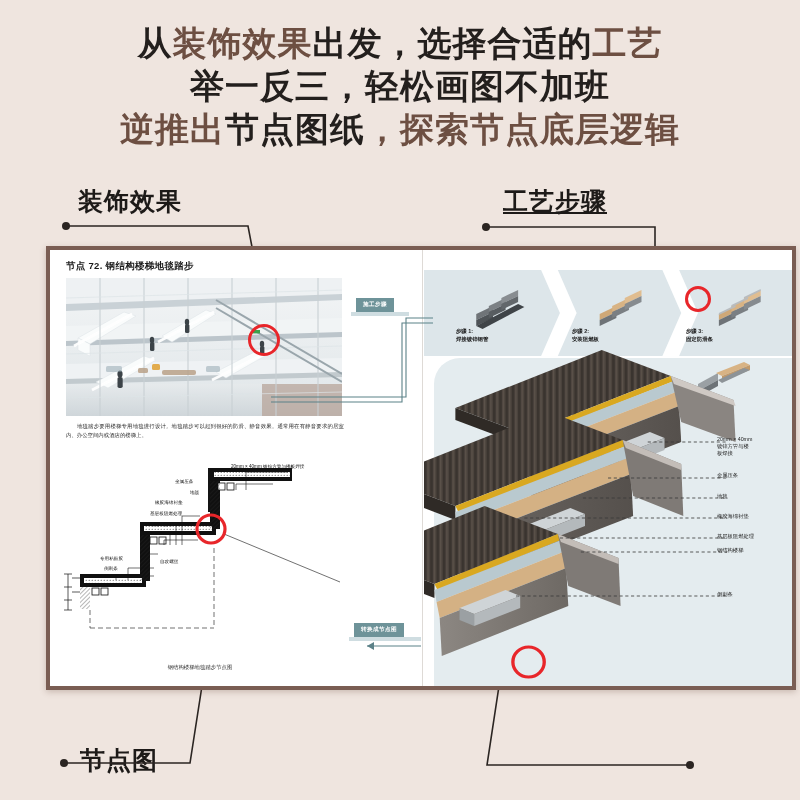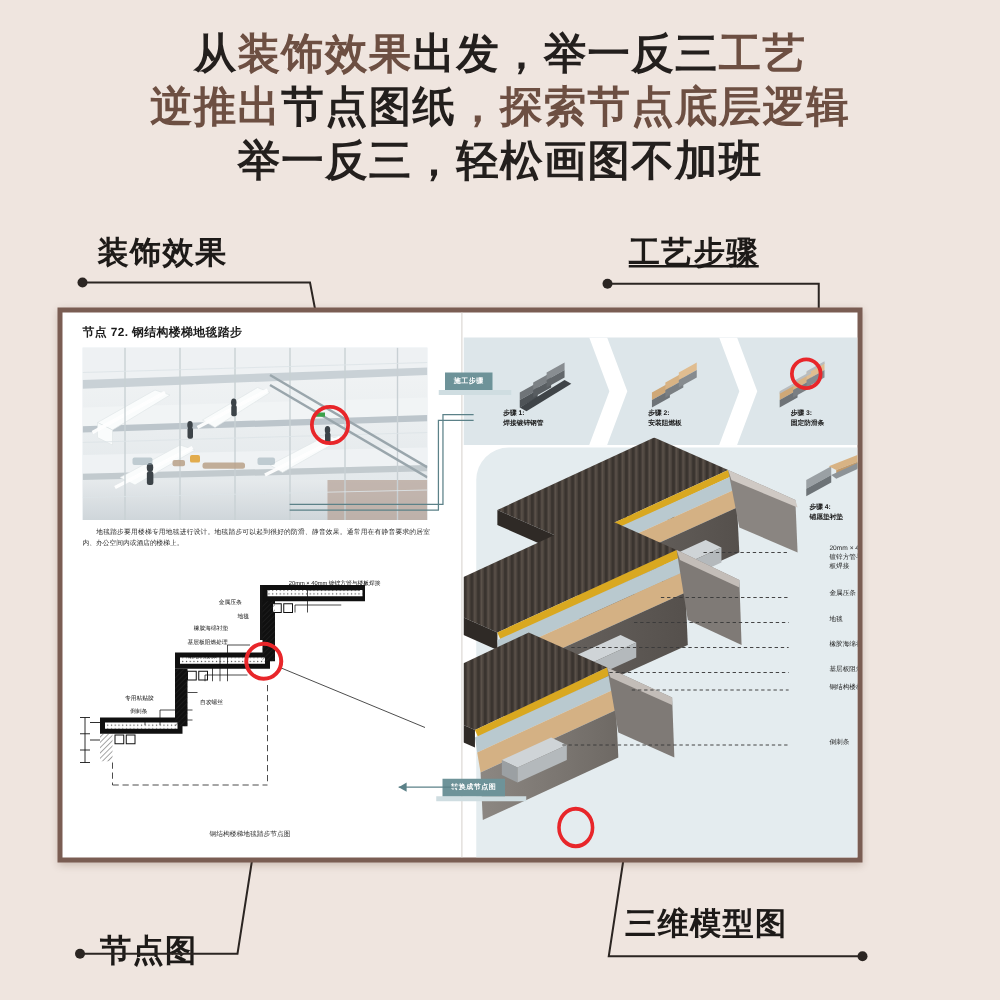--- a/index.html
+++ b/index.html
@@ -38,21 +38,21 @@
   #lbl-decor{left:78px;top:185px;}
   #lbl-steps{left:503px;top:185px;text-decoration:underline;}
   #lbl-node{left:80px;top:744px;}
   #lbl-model{left:500px;top:722px;}
 
   
   .leaders{position:absolute;left:0;top:0;width:800px;height:800px;pointer-events:none;}
 
   
   .page-frame{
-    position:absolute;left:46px;top:246px;width:644px;height:444px;
+    position:absolute;left:46px;top:246px;width:750px;height:444px;
     background:#7a5d53;
     padding:4px;
     box-sizing:border-box;
     box-shadow:0 2px 6px rgba(90,60,45,.25);
   }
   .page{
     position:relative;width:100%;height:100%;
     background:#ffffff;
     overflow:hidden;
   }
@@ -152,29 +152,28 @@
     color:#111;
     white-space:pre;
   }
 </style>
 </head>
 <body>
 
 <div class="stage">
 
   <div class="headline">
-    <span class="ln" id="h1"><span class="hl-a">从</span><span class="hl-b">装饰效果</span><span class="hl-a">出发，举一反三</span><span class="hl-b">工艺</span></span>
+    <span class="ln" id="h1"><span class="hl-a">从</span><span class="hl-b">装饰效果</span><span class="hl-a">出发，选择合适的</span><span class="hl-b">工艺</span></span>
+    <span class="ln" id="h3"><span class="hl-a">举一反三，轻松画图不加班</span></span>
     <span class="ln" id="h2"><span class="hl-b">逆推出</span><span class="hl-a">节点图纸</span><span class="hl-b">，探索节点底层逻辑</span></span>
-    <span class="ln" id="h3"><span class="hl-a">举一反三，轻松画图不加班</span></span>
   </div>
 
   <div class="seclabel" id="lbl-decor">装饰效果</div>
   <div class="seclabel" id="lbl-steps">工艺步骤</div>
   <div class="seclabel" id="lbl-node">节点图</div>
-  <div class="seclabel" id="lbl-model">三维模型图</div>
 
   <svg class="leaders" viewBox="0 0 800 800">
     <g stroke="#2b2522" stroke-width="1.6" fill="none">
 
       <path d="M66 226 L248 226 L272 352"></path>
       <circle cx="66" cy="226" r="4" fill="#2b2522" stroke="none"></circle>
 
       <path d="M486 227 L655 227 L655 306"></path>
       <circle cx="486" cy="227" r="4" fill="#2b2522" stroke="none"></circle>
 

